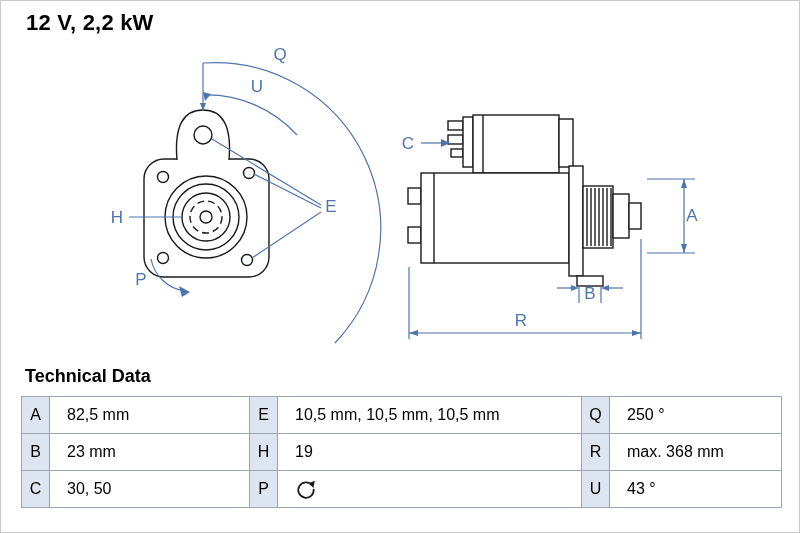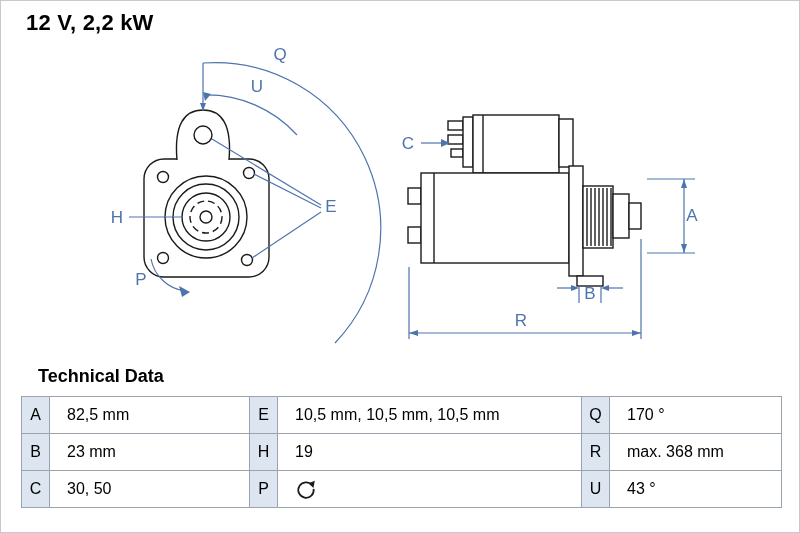--- a/index.html
+++ b/index.html
@@ -5,21 +5,21 @@
   html,body{margin:0;padding:0;background:#fff;}
   .page{
     position:relative;width:800px;height:533px;background:#fff;
     border:1px solid #c9c9c9;box-sizing:border-box;overflow:hidden;
     font-family:"Liberation Sans",sans-serif;color:#000;
   }
   .title{position:absolute;left:25px;top:9px;font-size:22px;font-weight:600;letter-spacing:0.2px;}
   .diagram{position:absolute;left:0;top:30px;width:800px;height:332px;}
   .diagram svg{display:block;}
   .dim-label{font-family:"Liberation Sans",sans-serif;font-size:17px;fill:#4e74ad;}
-  .section-title{position:absolute;left:24px;top:365px;font-size:18px;font-weight:700;margin-left:13px;}
+  .section-title{position:absolute;left:24px;top:365px;font-size:18px;font-weight:700;}
   table.tech{
     position:absolute;left:20px;top:395px;width:760px;
     border-collapse:collapse;table-layout:fixed;font-size:16px;
   }
   table.tech td{border:1px solid #9aa3ae;height:36px;padding:0 17px;vertical-align:middle;background:#fff;}
   table.tech td.key{background:#dce5f0;text-align:center;padding:0;}
   table.tech td.val{text-align:left;}
   .rot-icon{display:inline-block;vertical-align:middle;}
 </style>
 </head>
@@ -142,21 +142,21 @@
       <col style="width:28px">
         <col style="width:172px">
     </colgroup>
     <tbody>
       <tr>
         <td class="key">A</td>
         <td class="val">82,5 mm</td>
         <td class="key">E</td>
         <td class="val">10,5 mm, 10,5 mm, 10,5 mm</td>
         <td class="key">Q</td>
-        <td class="val">170 °</td>
+        <td class="val">250 °</td>
       </tr>
       <tr>
         <td class="key">B</td>
         <td class="val">23 mm</td>
         <td class="key">H</td>
         <td class="val">19</td>
         <td class="key">R</td>
         <td class="val">max. 368 mm</td>
       </tr>
       <tr>

